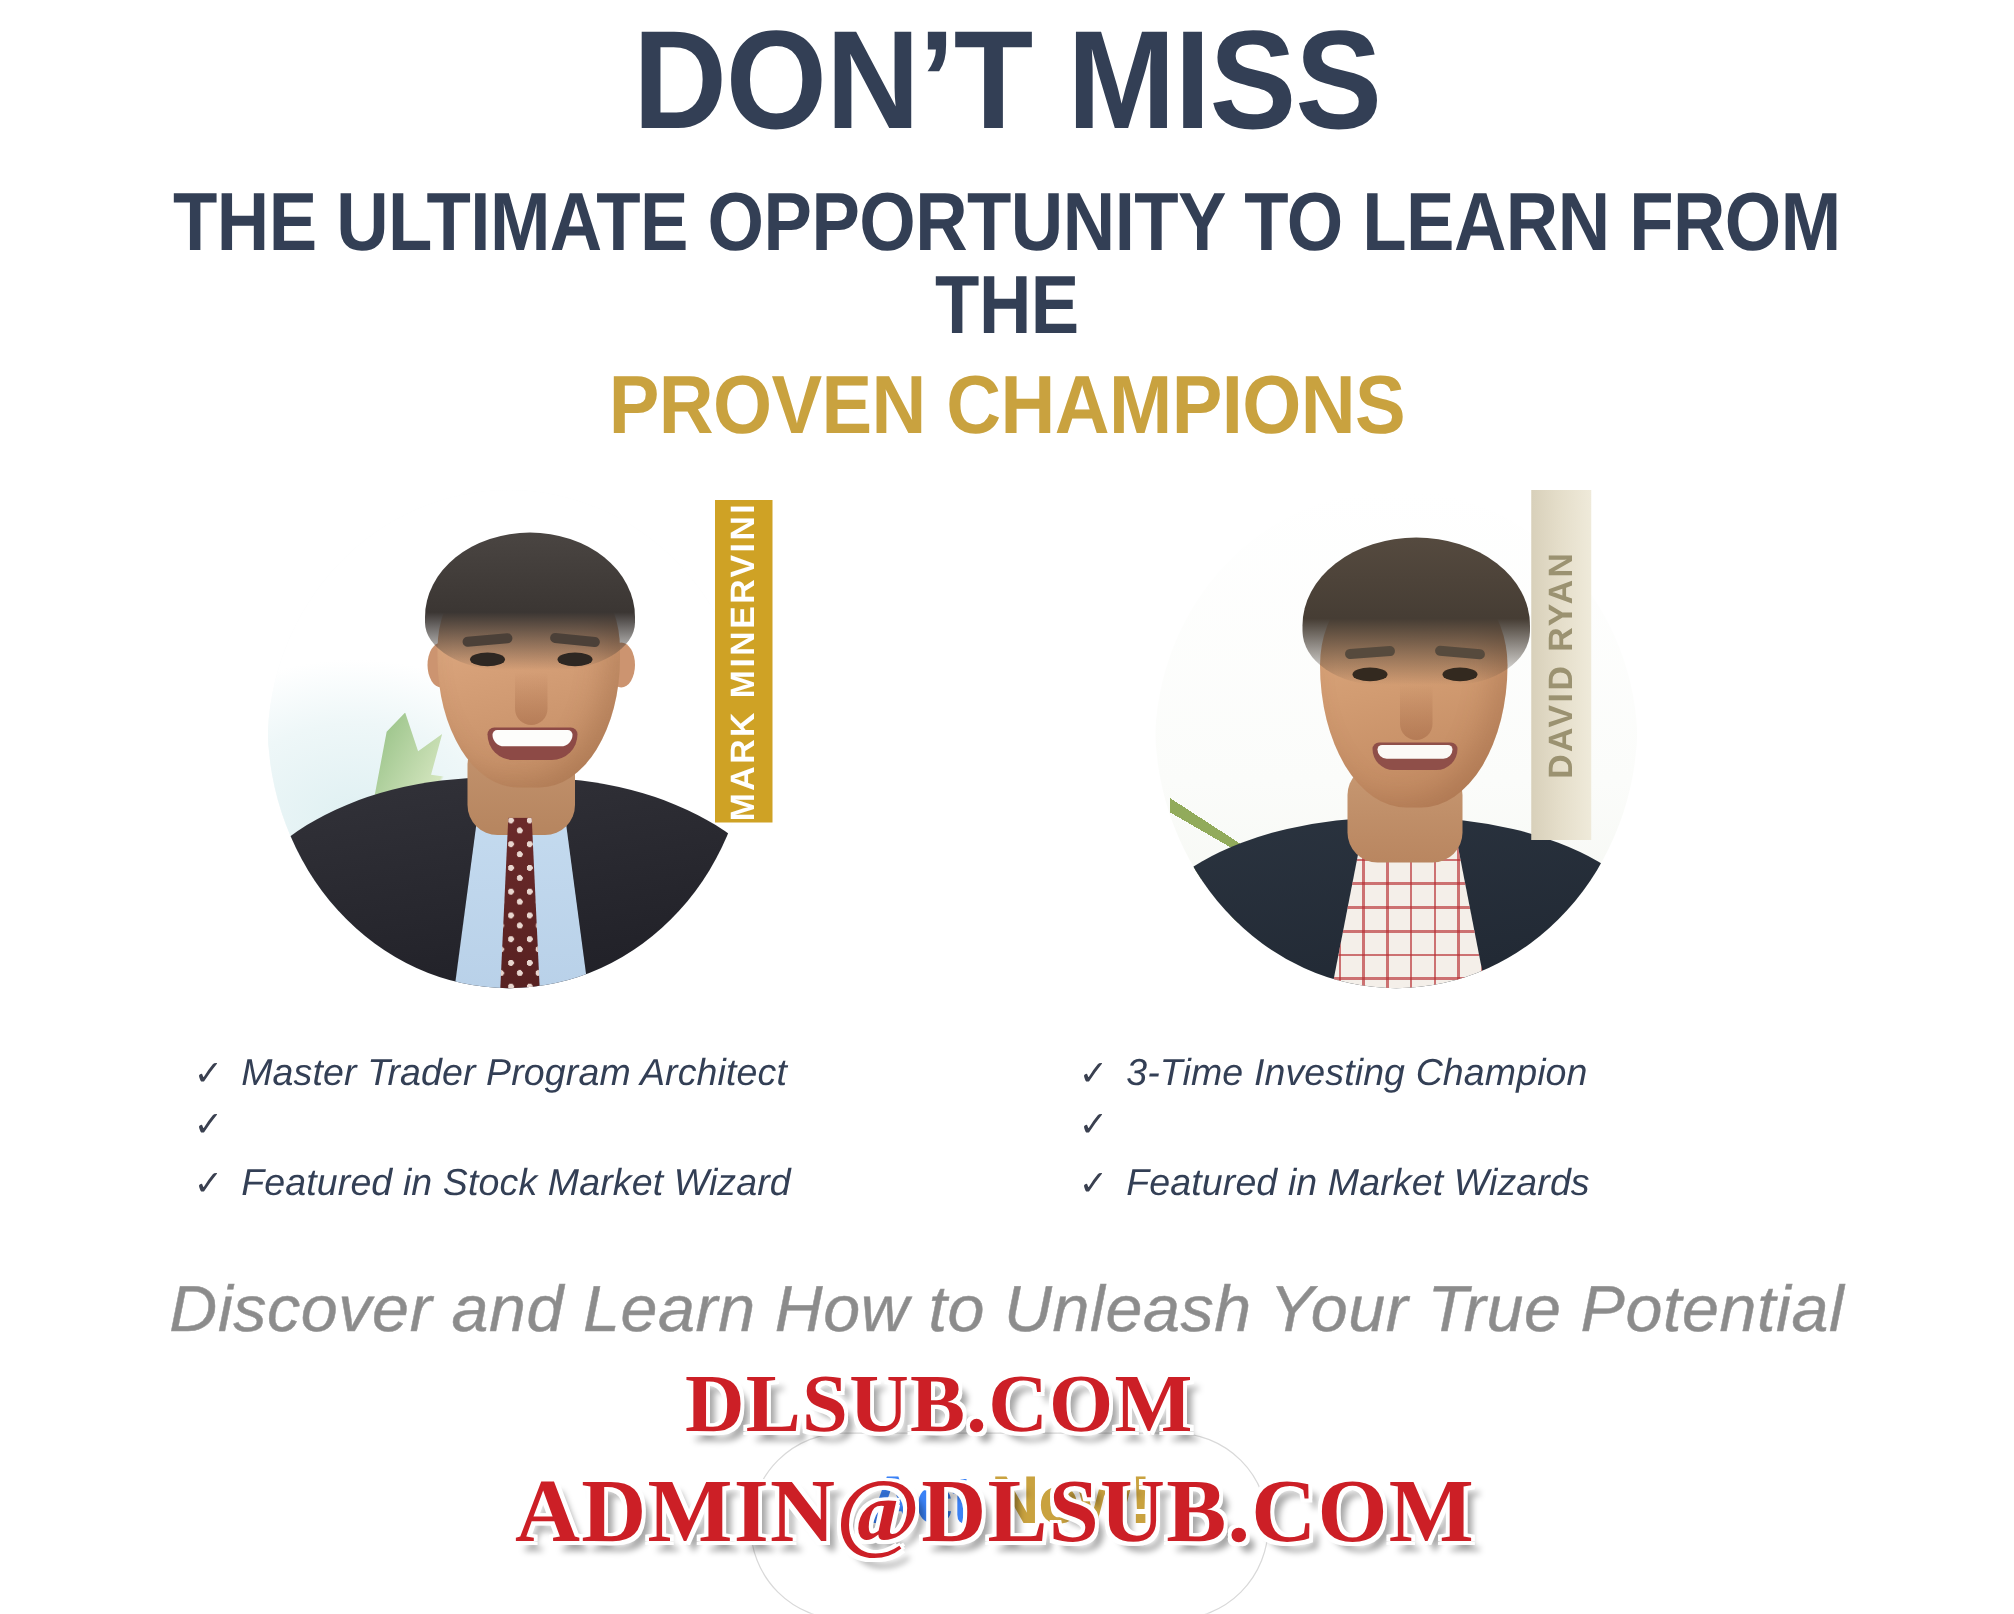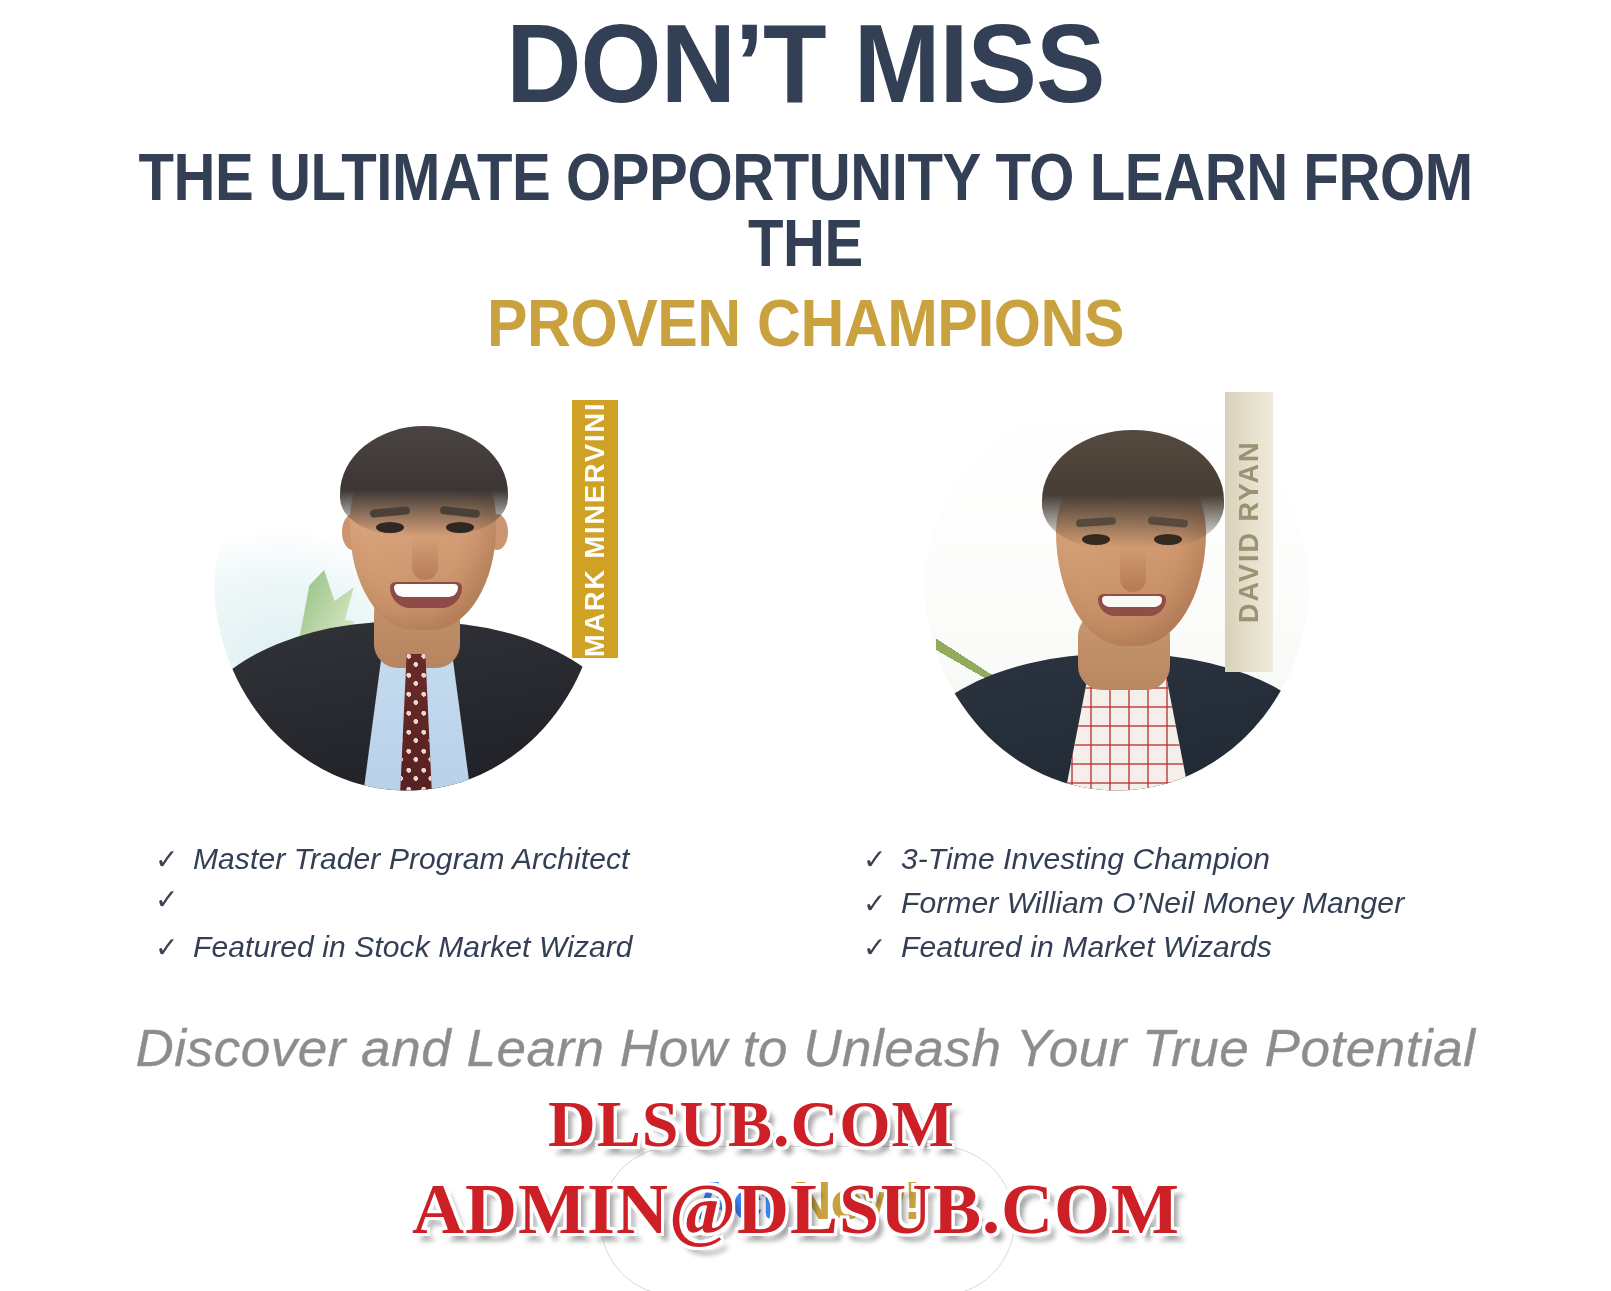--- a/index.html
+++ b/index.html
@@ -511,21 +511,20 @@
   </div>
 </div>
 
 <div class="bullets right">
   <div class="bullet-row">
     <span class="check-icon">✓</span>
     <span class="bullet-text">3-Time Investing Champion</span>
   </div>
   <div class="bullet-row">
     <span class="check-icon">✓</span>
-    <span class="bullet-text">Former William O’Neil Money Manger</span>
   </div>
   <div class="bullet-row">
     <span class="check-icon">✓</span>
     <span class="bullet-text">Featured in Market Wizards</span>
   </div>
 </div>
 
 <div class="tagline">Discover and Learn How to Unleash Your True Potential</div>
 
 <div class="cta-button">

